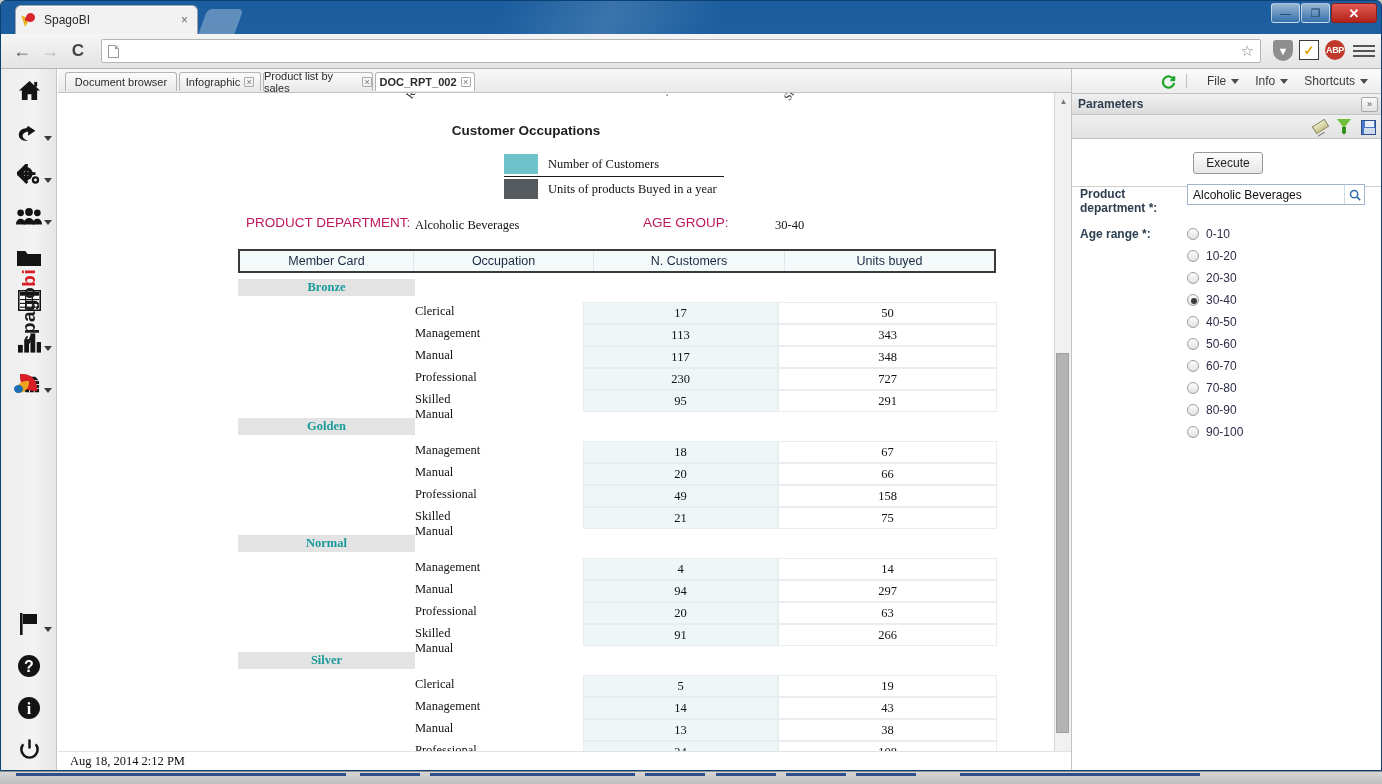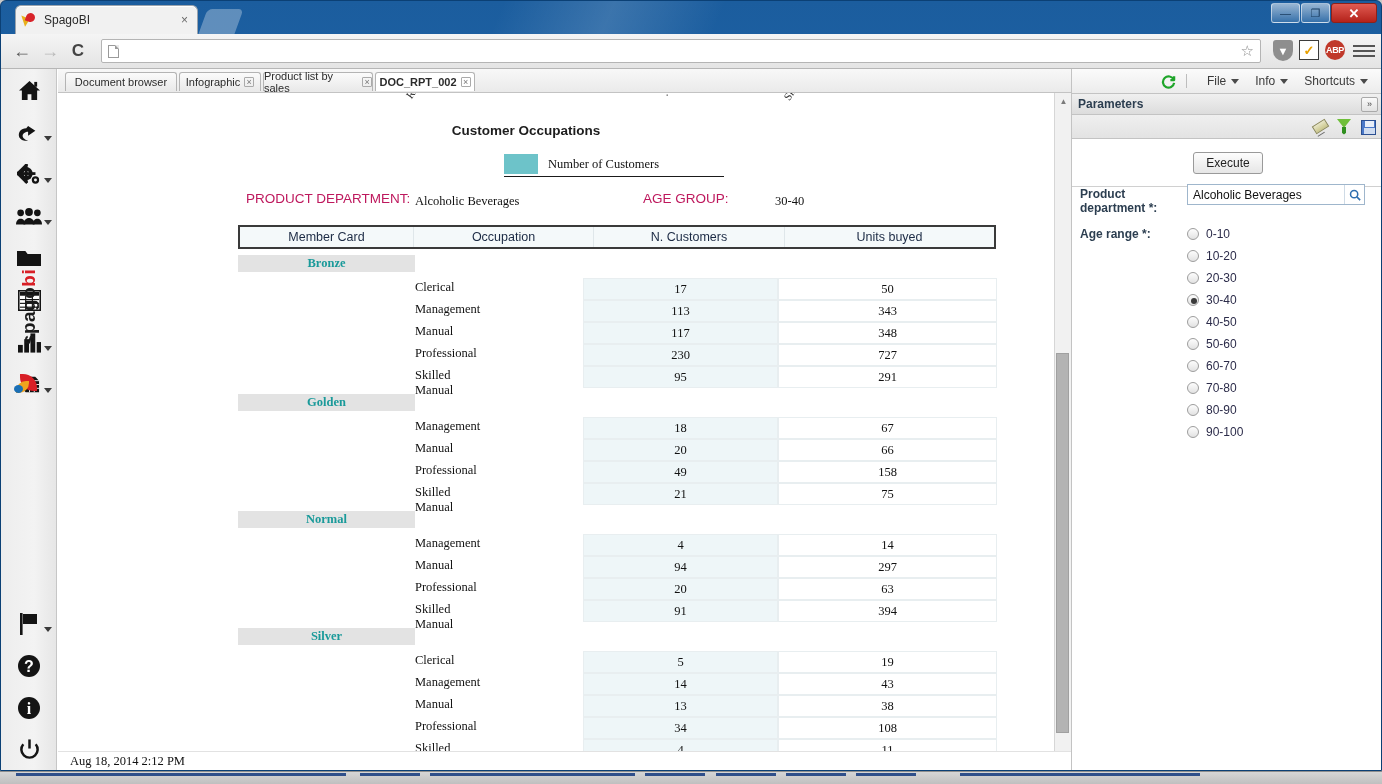--- a/index.html
+++ b/index.html
@@ -670,20 +670,24 @@
 
         <div id="report">
           <div id="report-title">Customer Occupations</div>
 
           <div id="legend">
             <div class="legend-row">
               <span class="legend-swatch" id="lsw0" style="background: rgb(109, 195, 201);"></span>
               <span class="legend-label">Number of Customers</span>
             </div>
             <div id="legend-divider"></div>
+            <div class="legend-row">
+              <span class="legend-swatch" id="lsw1" style="background: rgb(85, 90, 94);"></span>
+              <span class="legend-label">Units of products Buyed in a year</span>
+            </div>
           </div>
 
           <div id="param-line">
             <span class="pl-key" style="left:188px;">PRODUCT DEPARTMENT:</span>
             <span class="pl-val" style="left:357px;top:3px;">Alcoholic Beverages</span>
             <span class="pl-key" style="left:585px;">AGE GROUP:</span>
             <span class="pl-val" style="left:717px;top:3px;">30-40</span>
           </div>
 
           <div id="tbl-wrap" style="height:520px;">
@@ -753,21 +757,21 @@
                   <span class="n2">297</span>
                 </div>
                 <div class="drow" style="top: 353px;">
                   <span class="occ">Professional</span>
                   <span class="n1">20</span>
                   <span class="n2">63</span>
                 </div>
                 <div class="drow" style="top: 375px;">
                   <span class="occ">Skilled Manual</span>
                   <span class="n1">91</span>
-                  <span class="n2">394</span>
+                  <span class="n2">266</span>
                 </div>
                 <div class="group-label" style="top: 403px;">Silver</div>
                 <div class="drow" style="top: 426px;">
                   <span class="occ">Clerical</span>
                   <span class="n1">5</span>
                   <span class="n2">19</span>
                 </div>
                 <div class="drow" style="top: 448px;">
                   <span class="occ">Management</span>
                   <span class="n1">14</span>

